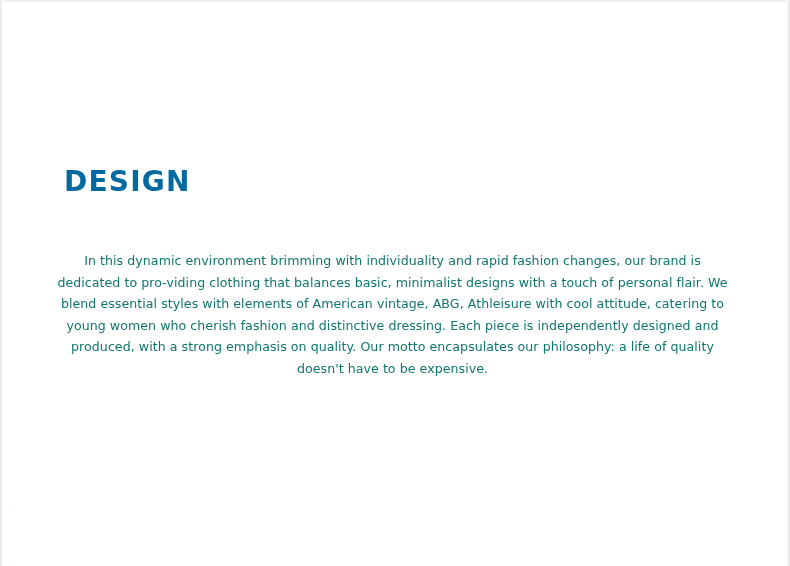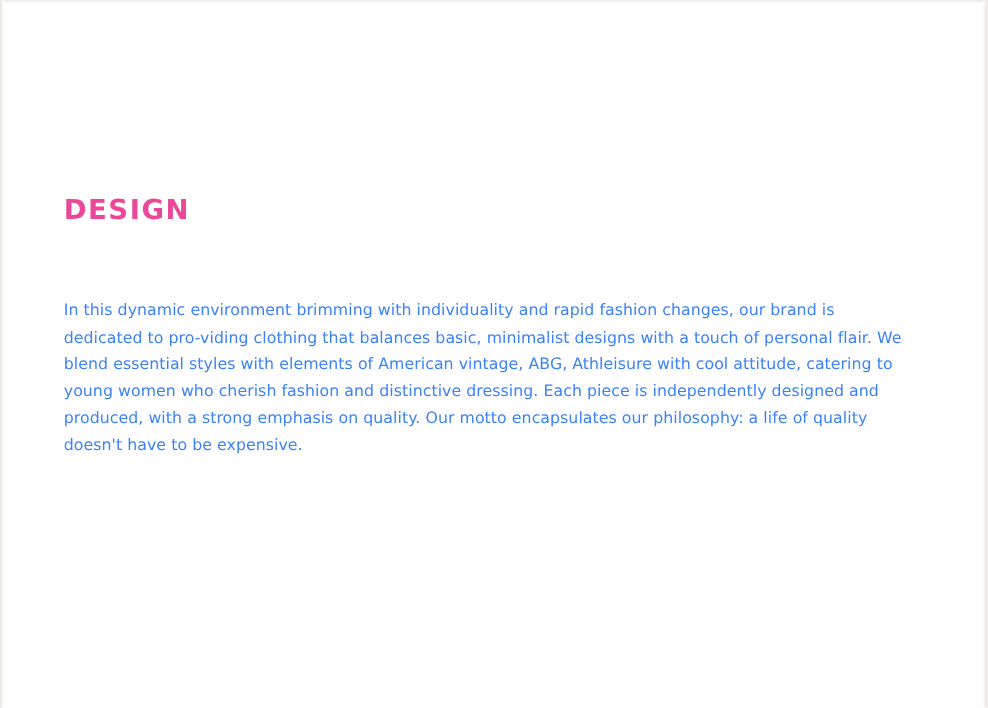--- a/index.html
+++ b/index.html
@@ -46,37 +46,37 @@
   }
   .content {
     position: absolute;
     left: 51px;
     top: 150px;
     width: 690px;
   }
   .title {
     font-family: "DejaVu Sans", sans-serif;
     font-weight: bold;
-    font-size: 22px;
+    font-size: 28px;
     line-height: 38px;
     letter-spacing: 1.2px;
-    color: #ec4899;
-    margin: 0;
+    color: #0369a1;
+    margin: 13px;
   }
   .title .line {
     display: block;
   }
   .body-copy {
     margin-top: 49px;
     width: 683px;
     font-family: "DejaVu Sans", sans-serif;
     font-size: 12.6px;
     line-height: 21.5px;
-    color: #3b82f6;
-    text-align: left;
+    color: #0f766e;
+    text-align: center;
     letter-spacing: 0.05px;
   }
 </style>
 </head>
 <body>
 
 <div class="page">
   <div class="edge-top"></div>
   <div class="edge-left"></div>
   <div class="edge-right"></div>

